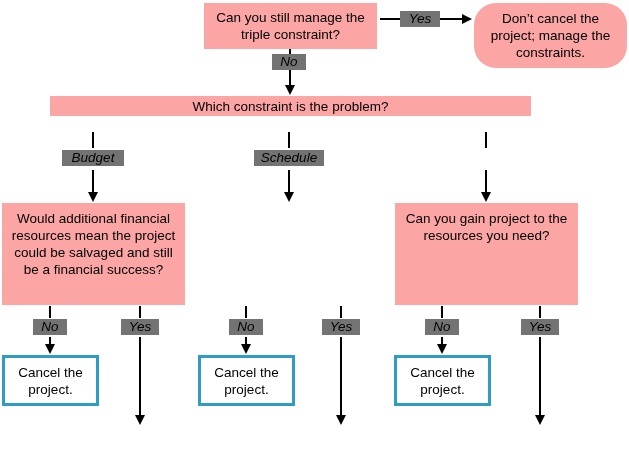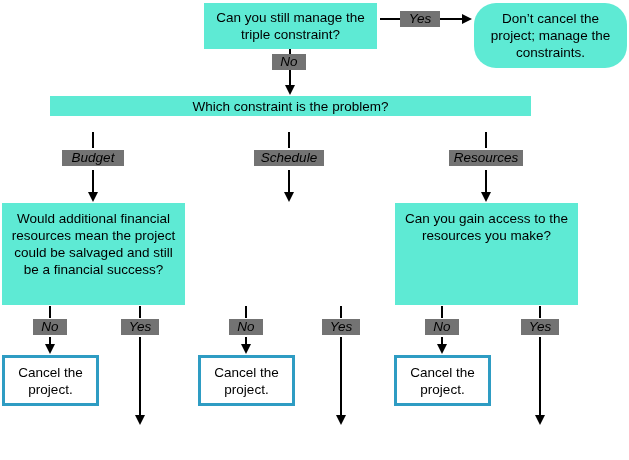--- a/index.html
+++ b/index.html
@@ -1,21 +1,21 @@
 <!DOCTYPE html>
 <html><head>
 <meta charset="utf-8">
 <style>
   html,body{margin:0;padding:0;background:#fff;}
   #canvas{
     position:relative;width:629px;height:460px;background:#fff;overflow:hidden;
     font-family:"Liberation Sans",sans-serif;color:#000;
   }
   .box{
-    position:absolute;background:#5eead4;display:flex;align-items:center;justify-content:center;
+    position:absolute;background:#fca5a5;display:flex;align-items:center;justify-content:center;
     text-align:center;font-size:13.5px;line-height:17px;color:#000;box-sizing:border-box;
     padding:2px 8px;
   }
   .box.top-align{align-items:flex-start;padding-top:7px;}
   .cancel{background:#fff;border:3px solid #2e9cc3;padding:2px 4px;}
   .vline{position:absolute;width:2px;background:#000;}
   .hline{position:absolute;height:2px;background:#000;}
   .ah-down{position:absolute;width:0;height:0;border-left:5px solid transparent;border-right:5px solid transparent;border-top:10px solid #000;}
   .ah-right{position:absolute;width:0;height:0;border-top:5px solid transparent;border-bottom:5px solid transparent;border-left:10px solid #000;}
   .elabel{
@@ -46,26 +46,25 @@
   <div class="elabel" style="left:62px;top:150px;width:62px;">Budget</div>
   <div class="vline" style="left:92px;top:170px;height:23px;"></div>
   <div class="ah-down" style="left:88px;top:192px;"></div>
 
   <div class="vline" style="left:288px;top:132px;height:16px;"></div>
   <div class="elabel" style="left:254px;top:150px;width:70px;">Schedule</div>
   <div class="vline" style="left:288px;top:170px;height:23px;"></div>
   <div class="ah-down" style="left:284px;top:192px;"></div>
 
   <div class="vline" style="left:485px;top:132px;height:16px;"></div>
-  <div class="elabel" style="left:449px;top:150px;width:74px;">Resources</div>
   <div class="vline" style="left:485px;top:170px;height:23px;"></div>
   <div class="ah-down" style="left:481px;top:192px;"></div>
 
   <div class="box top-align" style="left:2px;top:203px;width:183px;height:102px;">Would additional financial resources mean the project could be salvaged and still be a financial success?</div>
-  <div class="box top-align" style="left:395px;top:203px;width:183px;height:102px;">Can you gain access to the resources you make?</div>
+  <div class="box top-align" style="left:395px;top:203px;width:183px;height:102px;">Can you gain project to the resources you need?</div>
 
   <div class="vline" style="left:49px;top:306px;height:12px;"></div>
   <div class="elabel" style="left:33px;top:319px;width:34px;">No</div>
   <div class="vline" style="left:49px;top:337px;height:9px;"></div>
   <div class="ah-down" style="left:45px;top:344px;"></div>
   <div class="vline" style="left:139px;top:306px;height:12px;"></div>
   <div class="elabel" style="left:121px;top:319px;width:38px;">Yes</div>
   <div class="vline" style="left:139px;top:337px;height:79px;"></div>
   <div class="ah-down" style="left:135px;top:415px;"></div>
 

